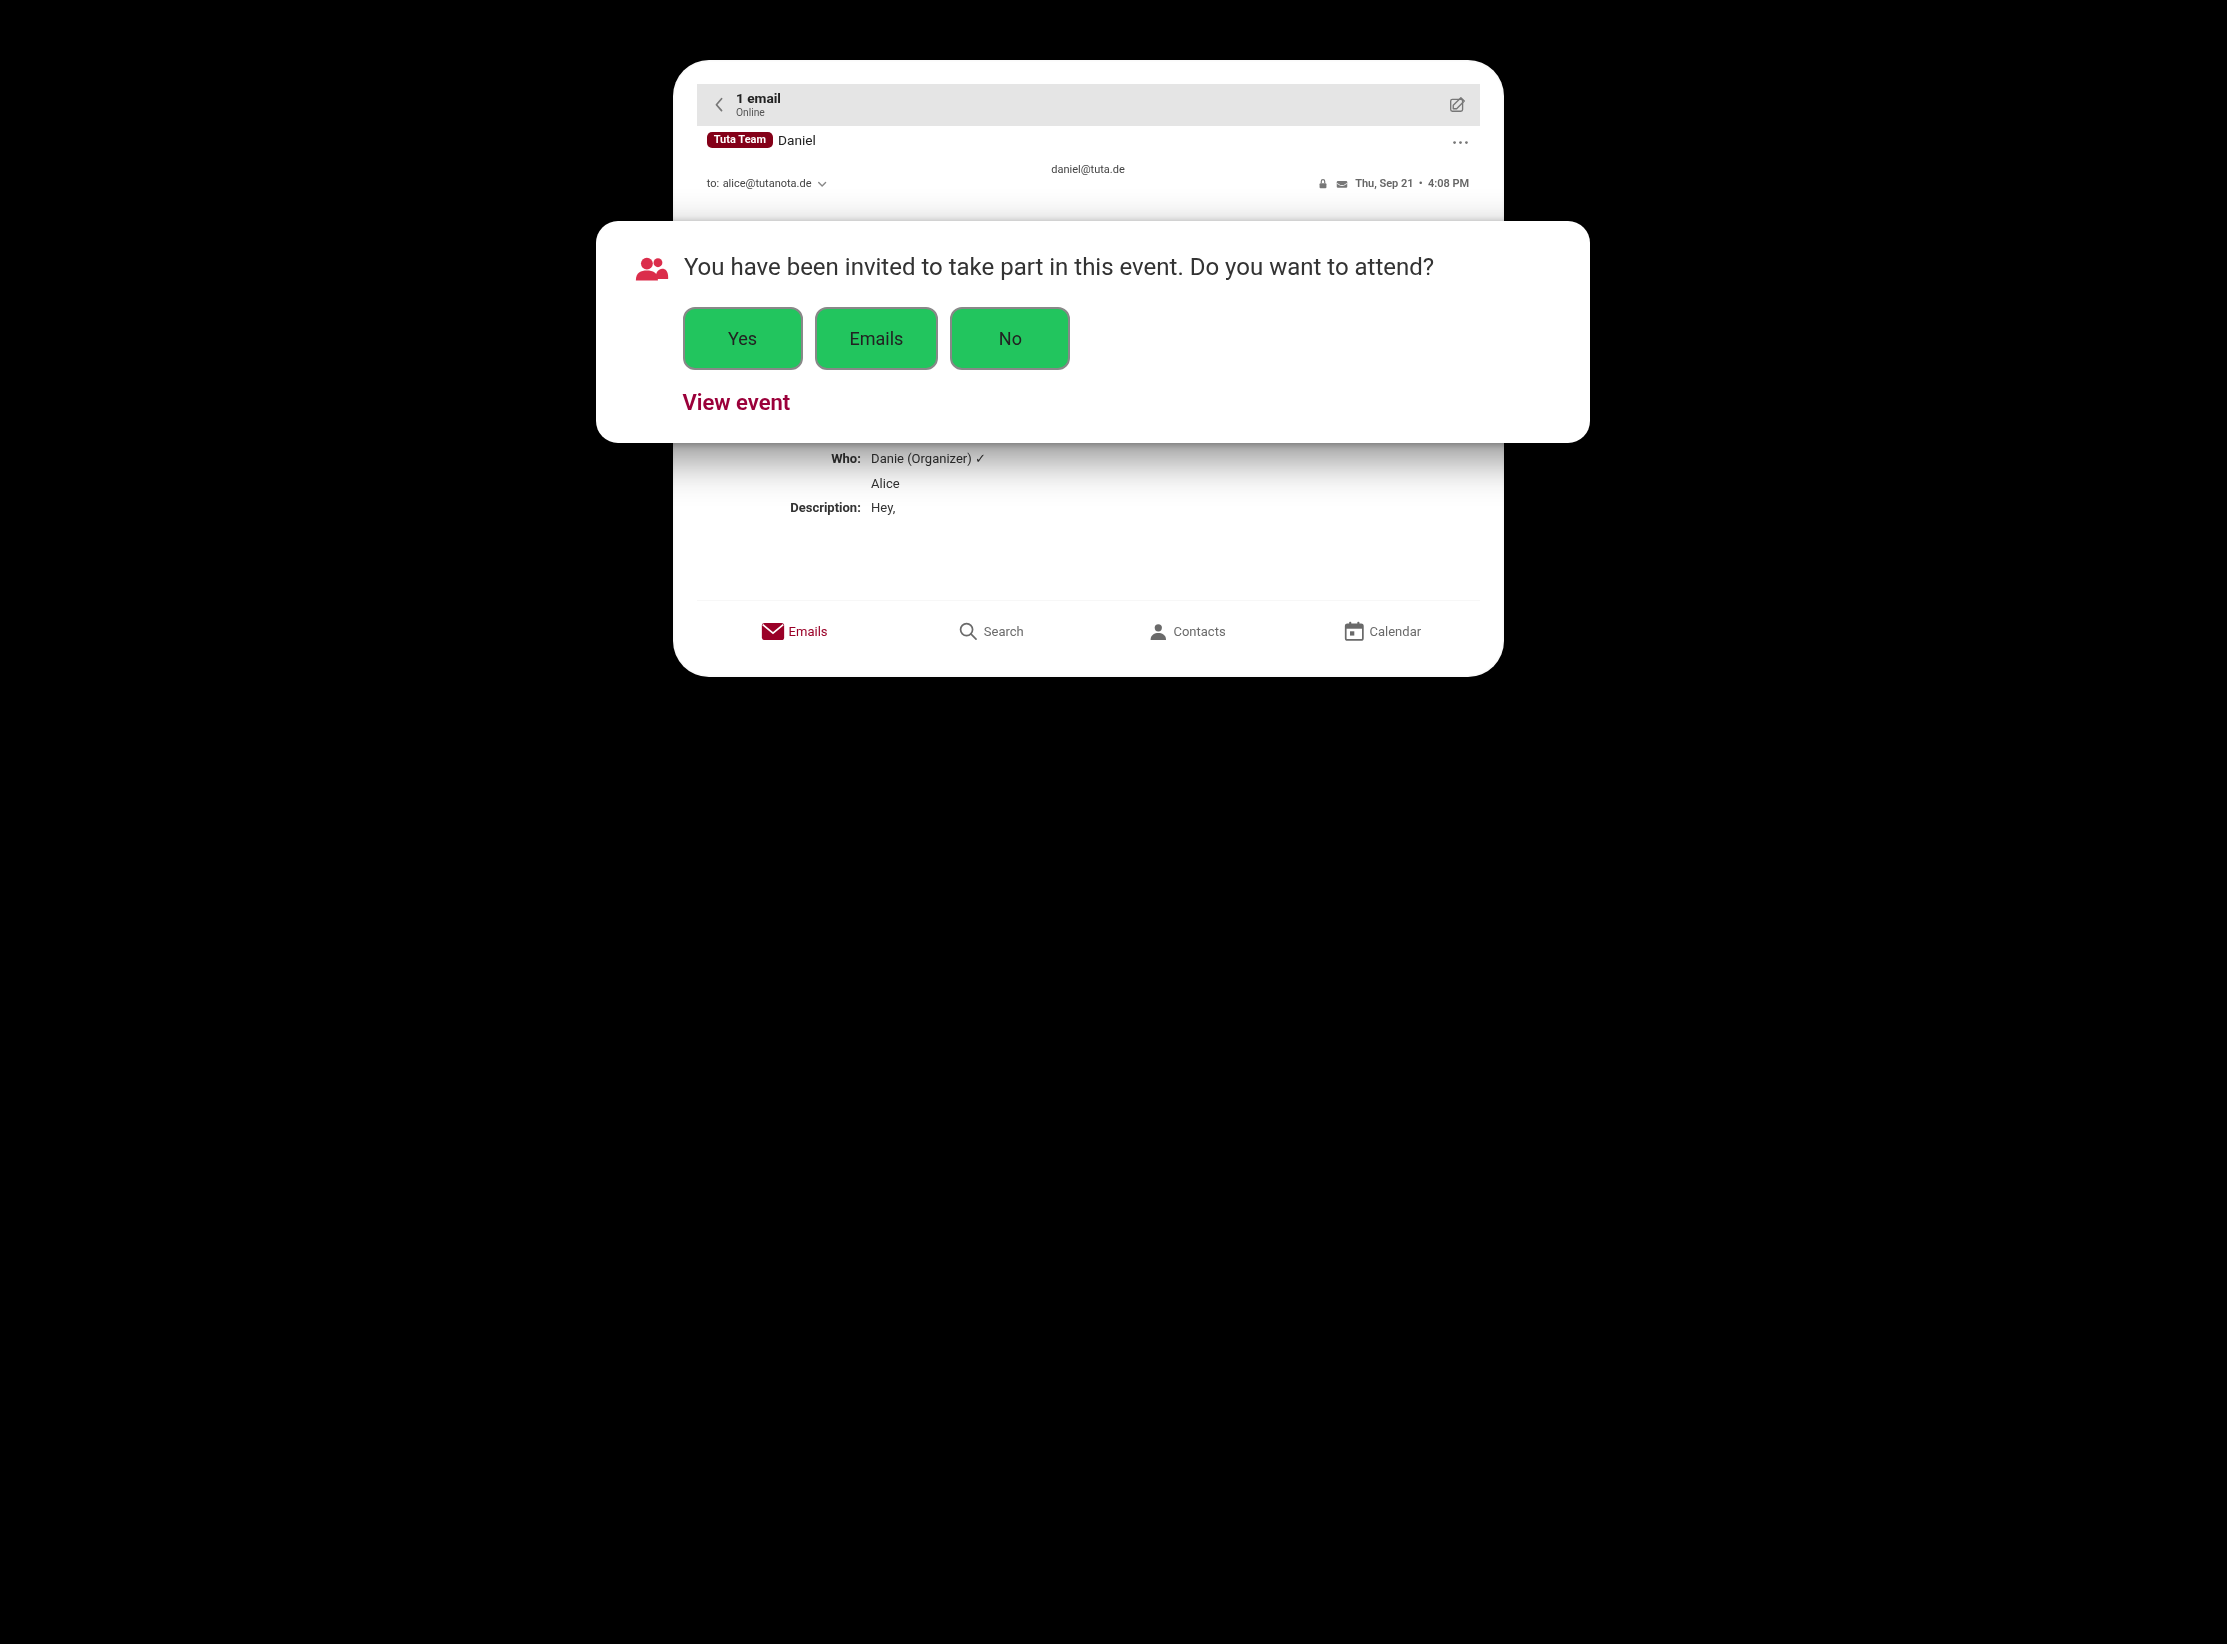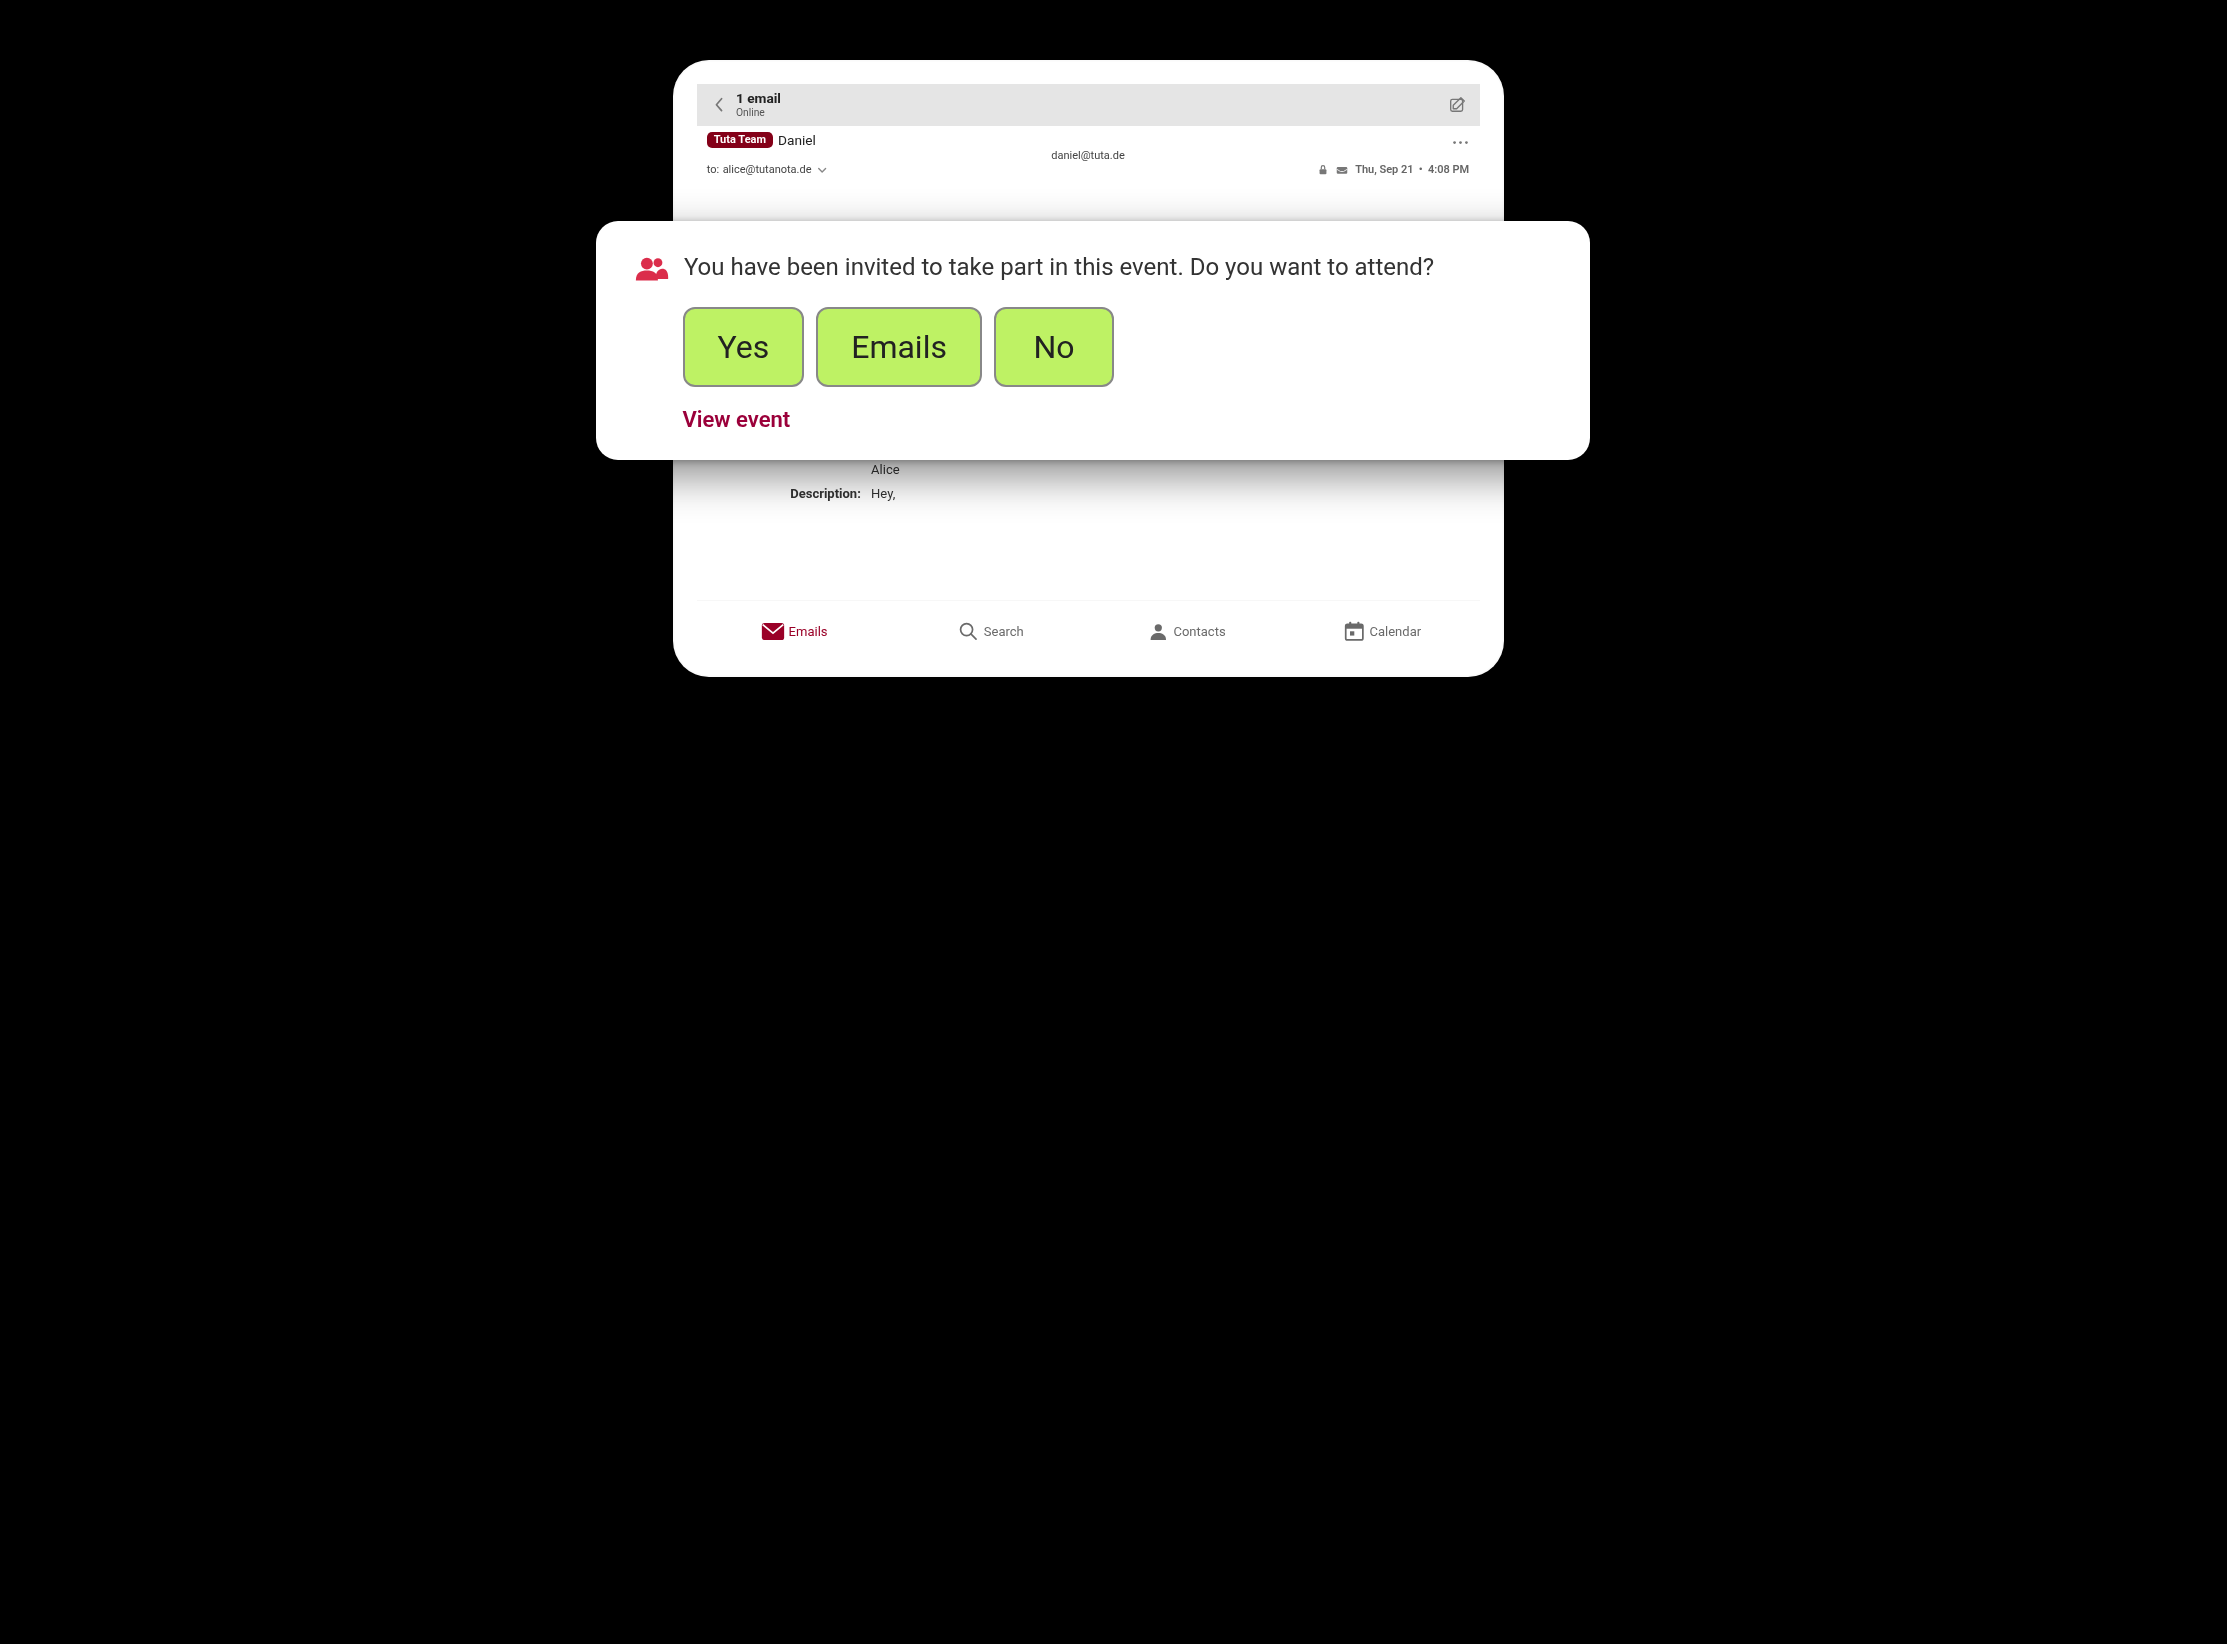--- a/index.html
+++ b/index.html
@@ -57,21 +57,21 @@
     width: 24px; height: 24px;
     display:flex; align-items:center; justify-content:center;
     color: #777;
     cursor: pointer;
   }
 
   .mail-head {
     padding: 5.1px 10.3px 8.6px 10.3px;
     background: #fff;
   }
-  .sender-row { display:flex; align-items:center; margin-bottom: 0; }
+  .sender-row { display:flex; align-items:center; margin-bottom: 14px; }
   .team-badge {
     display:inline-block;
     background:#840018;
     color:#fff;
     font-size:11px;
     font-weight:700;
     padding:1.7px 6.9px;
     border-radius:5.1px;
     margin-right:5.1px;
   }
@@ -124,22 +124,22 @@
     box-shadow: 0 15.4px 43px rgba(0,0,0,0.45), 0 1.7px 6.9px rgba(0,0,0,0.25);
     padding: 31px 39px 27.4px 39px;
   }
   .banner-top { display:flex; align-items:flex-start; gap:15.4px; }
   .people-ico { width:34px; height:27.4px; flex:none; color:#db2d4b; margin-top:3.4px; }
   .banner-msg { font-size:24px; color:#333; line-height:1.25; }
   .rsvp-row { display:flex; gap:12px; margin: 24px 0 20.6px 48px; }
   .rsvp-btn {
     border: 2.6px solid #888;
     border-radius: 12px;
-    background:#bef264;
-    font-size: 32px;
+    background:#22c55e;
+    font-size: 18px;
     color:#222;
     padding: 19px 33px;
     min-width: 120px;
     cursor:pointer;
     font-family: inherit;
     text-align:center;
   }
   .view-event {
     margin-left:48px;
     font-size:22px;

